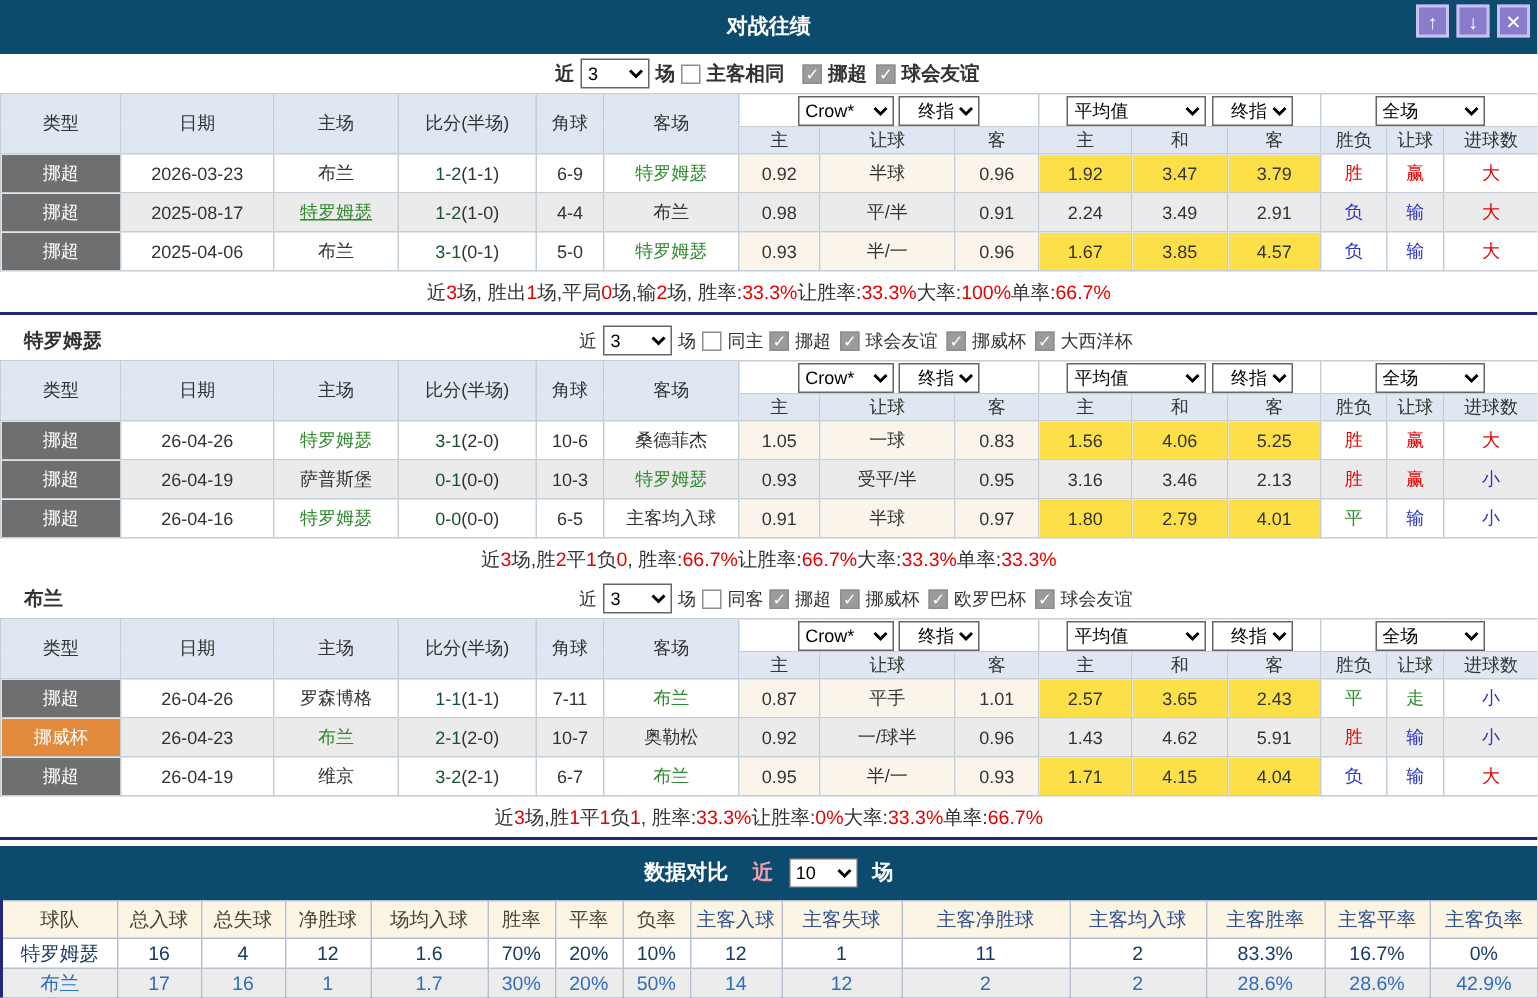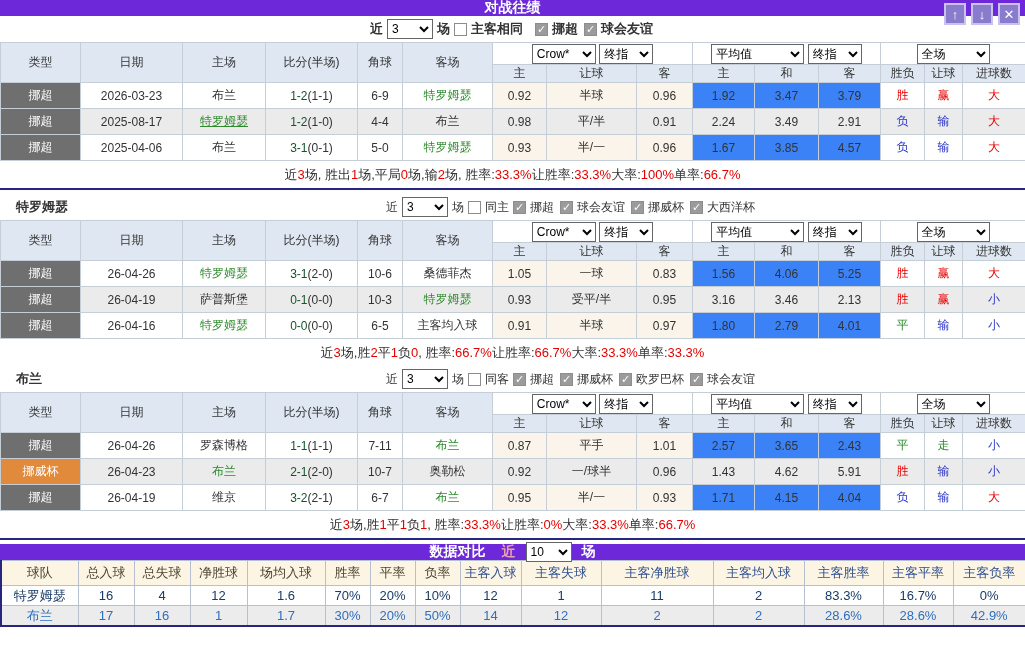--- a/index.html
+++ b/index.html
@@ -1,55 +1,55 @@
 <!DOCTYPE html>
 <html><head>
 <meta charset="utf-8">
 <style>
   html,body{margin:0;padding:0;}
   body{width:1025px;height:665px;overflow:hidden;background:#fff;color:#333;
        font-family:"Liberation Sans","DejaVu Sans",sans-serif;font-size:12px;}
   .sec{border-bottom:2px solid #26267e;margin-bottom:4px;}
   
-  .bar{background:#6d28d9;height:16px;display:flex;align-items:center;justify-content:center;
+  .bar{background:#0c4a6e;height:36px;display:flex;align-items:center;justify-content:center;
        position:relative;color:#fff;font-weight:bold;font-size:14px;gap:10px;}
   .winbtns{position:absolute;right:5px;top:3px;display:flex;gap:5px;}
   .winbtn{width:22px;height:22px;background:#8a7ccc;border:2px solid #c9c1ee;color:#fff;
           display:flex;align-items:center;justify-content:center;font-size:13px;font-weight:bold;
           box-sizing:border-box;cursor:pointer;line-height:1;}
   .radio{width:13px;height:13px;border-radius:50%;background:#fff;display:inline-block;
          position:relative;vertical-align:-2px;margin-right:4px;cursor:pointer;}
   .radio.c-on::after{content:"";position:absolute;left:3px;top:3px;width:7px;height:7px;
          border-radius:50%;background:#6a6a6a;}
   .bar .rlabel{font-weight:bold;font-size:13px;}
   .bar .near{color:#eda0ae;font-weight:bold;margin-left:6px;}
   
   .filter{height:26px;display:flex;align-items:center;justify-content:center;
           font-size:13px;font-weight:bold;gap:4px;}
   .teamrow{height:26px;display:flex;align-items:center;font-size:12px;gap:4px;
            padding-right:268px;}
   .teamrow .tname{font-weight:bold;font-size:13px;margin-left:16px;margin-right:auto;}
   select{font-size:12px;height:20px;border:1px solid #666;background:#fff;
          font-family:"Liberation Sans",sans-serif;}
-  .w46{width:46px;} .w64{width:64px;} .w54{width:54px;} .w78{width:93px;} .w58{width:73px;}
+  .w46{width:46px;} .w64{width:64px;} .w54{width:54px;text-align:right;} .w78{width:93px;} .w58{width:73px;}
   .cb{width:13px;height:13px;border:1px solid #8d8d8d;background:#fff;display:inline-block;
       position:relative;vertical-align:-2px;cursor:pointer;box-sizing:border-box;}
   .cb.on{background:#9b9b9b;border-color:#8d8d8d;}
   .cb.on::after{content:"\2713";color:#fff;font-size:11px;font-weight:bold;
       position:absolute;left:1px;top:-1px;}
   .cbl{margin-right:2px;}
   
   table{border-collapse:collapse;table-layout:fixed;width:1025px;text-align:center;}
   .mt th,.mt td{border:1px solid #c5cdd6;padding:0;height:25px;overflow:hidden;
                 white-space:nowrap;font-weight:normal;font-size:12px;}
   .mt .ch{background:#dfe8f2;color:#333;}
   .mt .selcell{background:#fff;height:21px;}
   .mt tr.sub th{height:16px;}
   .mt td.cream{background:#faf4ea;}
-  .mt td.lblue{background:#3b82f6;}
+  .mt td.lblue{background:#fde047;}
   .mt tr.ev td{background:#ebebeb;}
   td.c-gray{background:#6f6f6f;color:#fff;}
   tr.ev td.c-gray{background:#6f6f6f;}
   td.c-orange{background:#e28a3c;color:#fff;}
   tr.ev td.c-orange{background:#e28a3c;}
   .c-r{color:#e60000;} .c-b{color:#2a35c8;} .c-g{color:#2e8b2e;} .c-k{color:#333;}
   .c-gu{color:#2e8b2e;text-decoration:underline;}
   .sc{color:#14532d;} .half{color:#333;}
   .team{cursor:pointer;}
   

